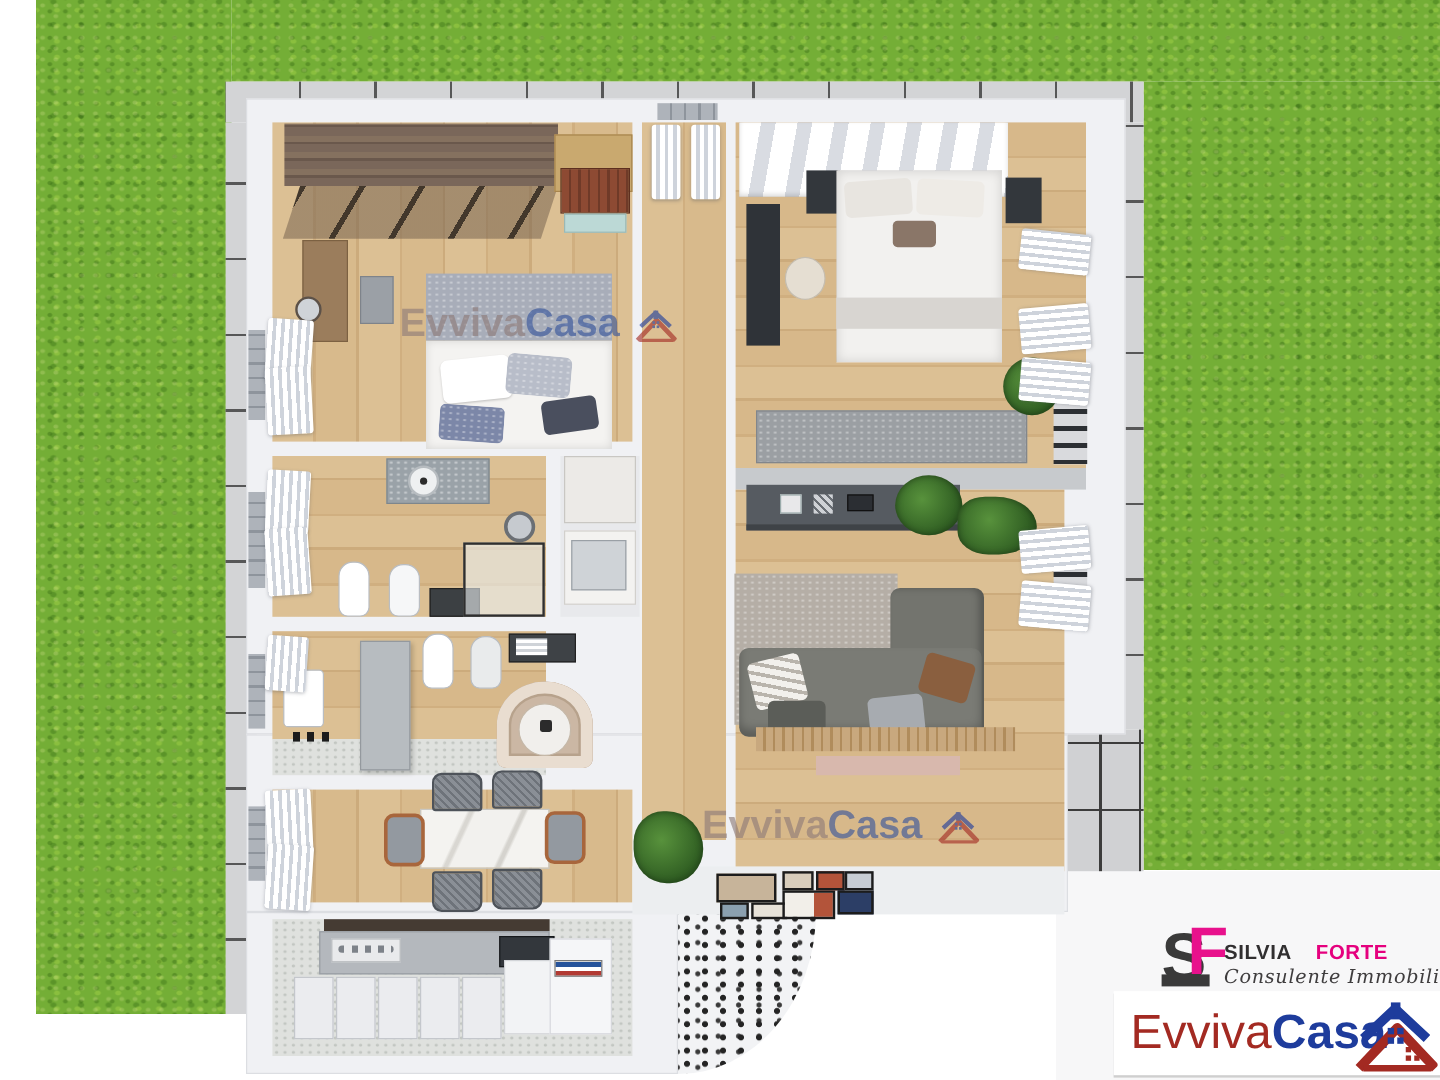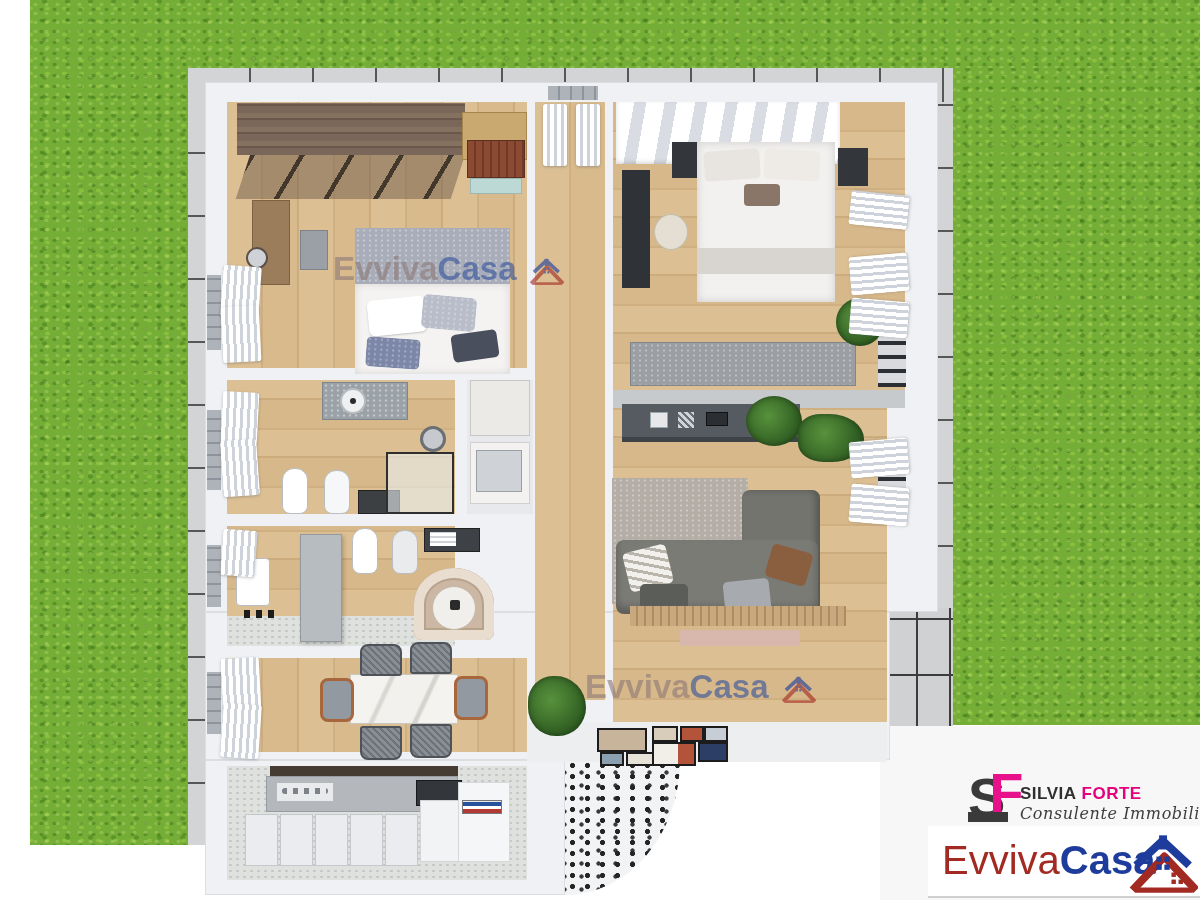--- a/index.html
+++ b/index.html
@@ -42,21 +42,21 @@
   
   .wm{display:flex;align-items:center;opacity:.62;pointer-events:none;}
   .wm .p1{font-weight:bold;font-size:33px;color:#8d7a78;letter-spacing:0;}
   .wm .p2{font-weight:bold;font-size:33px;color:#35549c;}
   
   .br-panel{background:#f7f7f8;}
   .sf-mono{font-weight:bold;font-size:56px;line-height:1;}
   .sf-s{color:#3a3a3a;}
   .sf-f{color:#e8118c;margin-left:-16px;position:relative;top:-5px;}
   .sf-name{font-weight:bold;font-size:17px;letter-spacing:.5px;color:#312f30;}
-  .sf-name .forte{color:#e5007e;margin-left:5px;}
+  .sf-name .forte{color:#e5007e;margin-left:20px;}
   .sf-tag{font-family:"DejaVu Serif",serif;font-style:italic;font-size:16px;color:#3f3d3e;letter-spacing:.6px;}
   .brand-card{background:#ffffff;box-shadow:0 2px 0 #cfcfcf;}
   .brand-t1{font-size:40px;color:#a32a22;}
   .brand-t2{font-size:40px;font-weight:bold;color:#1e3c9c;}
   .frame{border:2px solid #1c1c1c;position:absolute;}
 </style>
 </head>
 <body>
 
 <div id="canvas">

